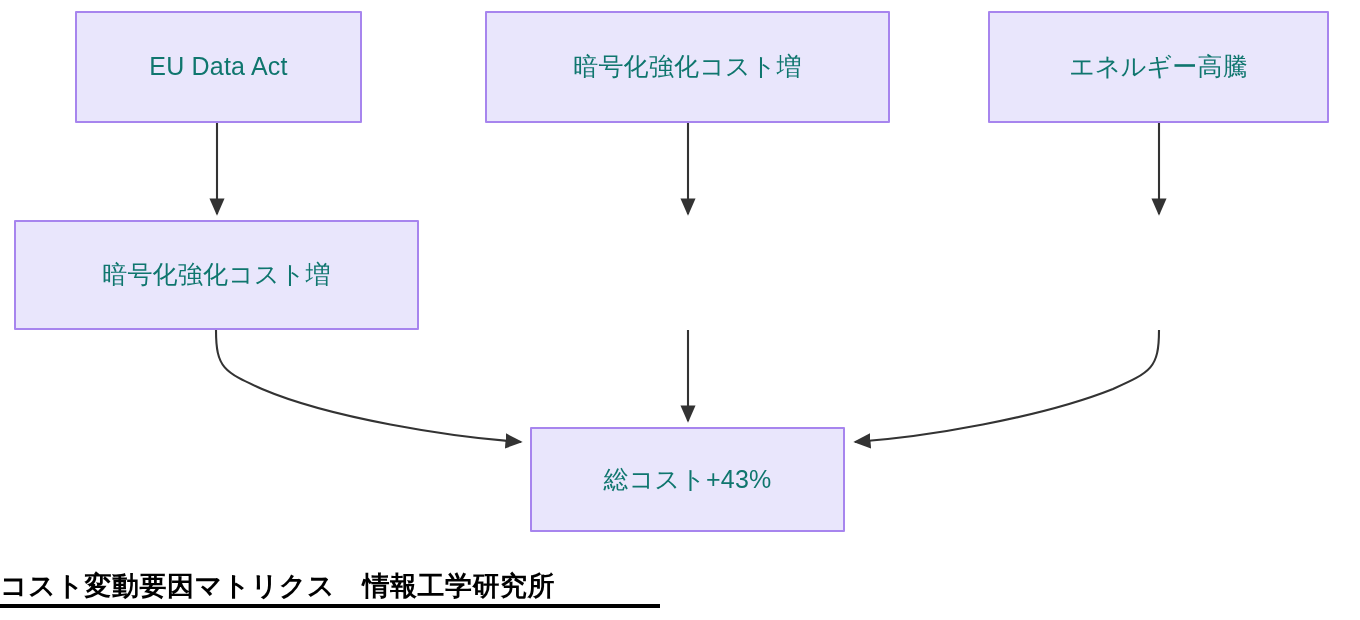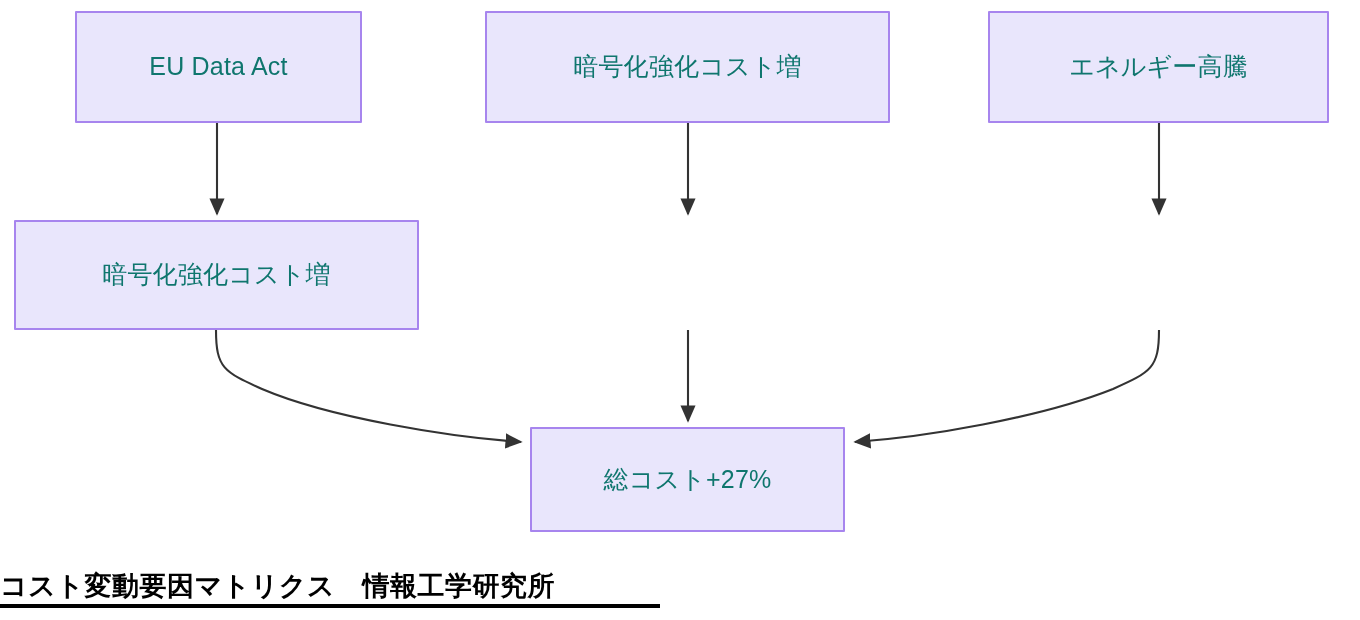--- a/index.html
+++ b/index.html
@@ -129,18 +129,18 @@
     <span class="node-label">エネルギー高騰</span>
   </div>
 
   <div class="node" id="node-encryption-cost">
     <span class="node-label">暗号化強化コスト増</span>
   </div>
 
 
 
   <div class="node" id="node-total-cost">
-    <span class="node-label">総コスト+27%</span>
+    <span class="node-label">総コスト+43%</span>
   </div>
 
   <div class="caption">コスト変動要因マトリクス　情報工学研究所</div>
 
 </div>
 
 </body></html>

